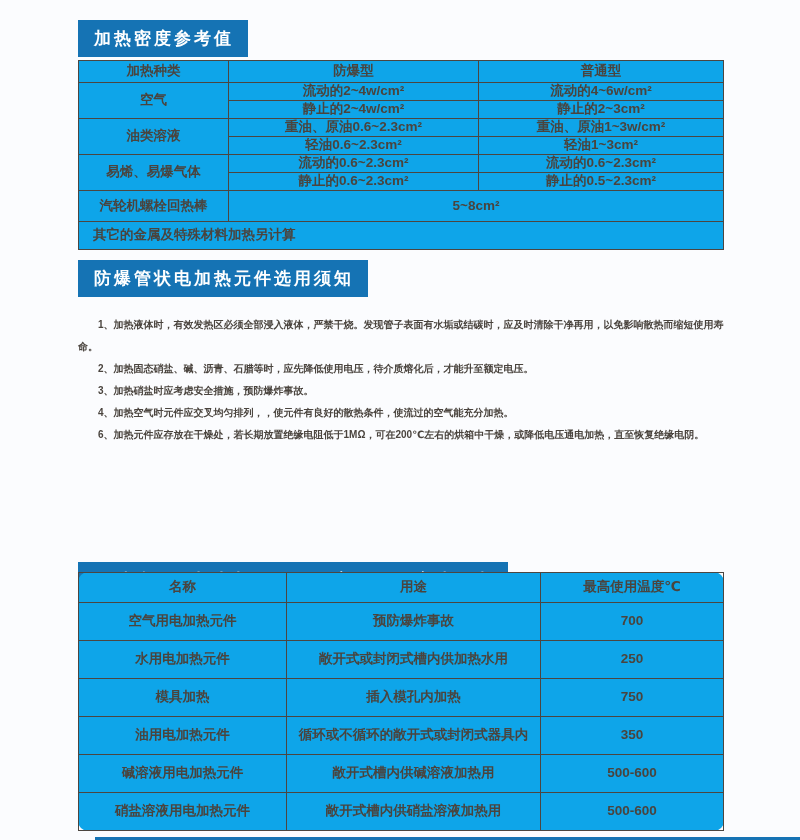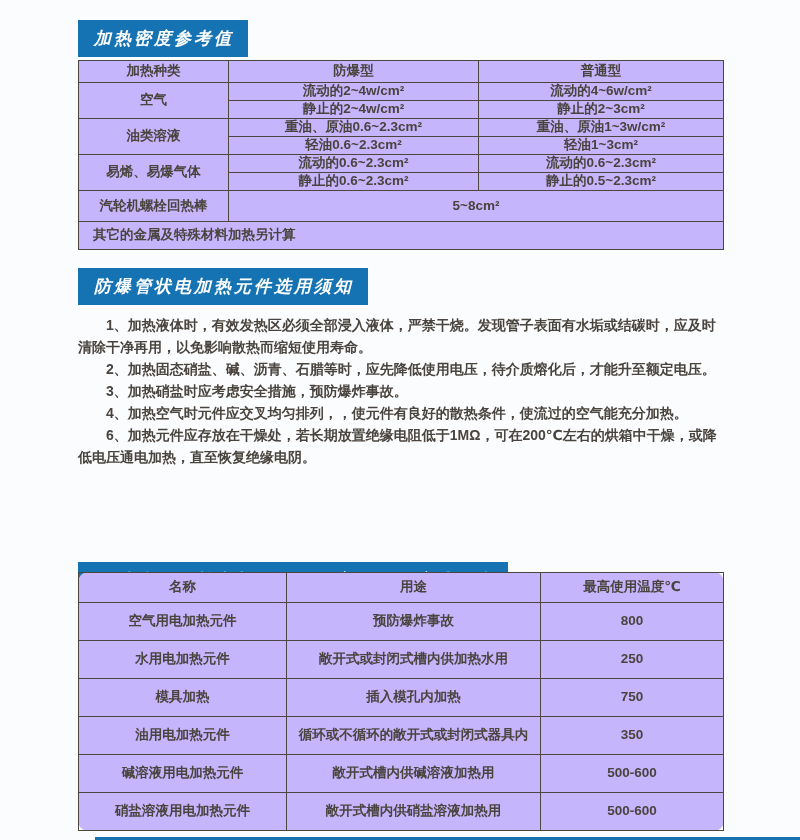--- a/index.html
+++ b/index.html
@@ -21,32 +21,31 @@
     position:absolute;
     left:78px;
     display:inline-block;
     background:var(--accent);
     color:#ffffff;
     font-size:17px;
     font-weight:bold;
     letter-spacing:3px;
     padding:7px 14px 7px 16px;
     white-space:nowrap;
-    font-style:italic;
   }
   #badge1{top:20px;}
-  #badge2{top:268px;}
+  #badge2{top:260px;}
   #badge3{top:518px;margin-top:44px;}
   table.tbl{
     position:absolute;
     left:78px;
     width:645px;
     border-collapse:collapse;
     table-layout:fixed;
-    background:#c4b5fd;
+    background:#0ea5e9;
   }
   .tbl td,.tbl th{
     border:1.6px solid var(--border);
     font-size:13.5px;
     font-weight:bold;
     color:var(--text);
     text-align:center;
     vertical-align:middle;
     padding:0 4px;
     line-height:1.25;
@@ -57,21 +56,21 @@
   #table1 tbody tr.tall{height:31px;padding-left:40px;}
   #table1 tbody tr.note-row{height:28px;}
   #table1 td.note-cell{text-align:left;padding-left:14px;margin-top:12px;}
   #notes{
     position:absolute;
     left:78px;
     top:314px;
     width:646px;
   }
   #notes p{
-    font-size:14px;
+    font-size:10px;
     font-weight:bold;
     line-height:22px;
     text-indent:2em;
     color:var(--text);
   }
   #table2{top:572px;border-radius:10px;}
   #table2 thead tr{height:30px;}
   #table2 tbody tr{height:38px;}
   #bottom-bar{
     position:absolute;
@@ -166,21 +165,21 @@
     <tr>
       <th>名称</th>
       <th>用途</th>
       <th>最高使用温度℃</th>
     </tr>
   </thead>
   <tbody>
       <tr>
         <td>空气用电加热元件</td>
         <td>预防爆炸事故</td>
-        <td>800</td>
+        <td>700</td>
       </tr>
       <tr>
         <td>水用电加热元件</td>
         <td>敞开式或封闭式槽内供加热水用</td>
         <td>250</td>
       </tr>
       <tr>
         <td>模具加热</td>
         <td>插入模孔内加热</td>
         <td>750</td>

